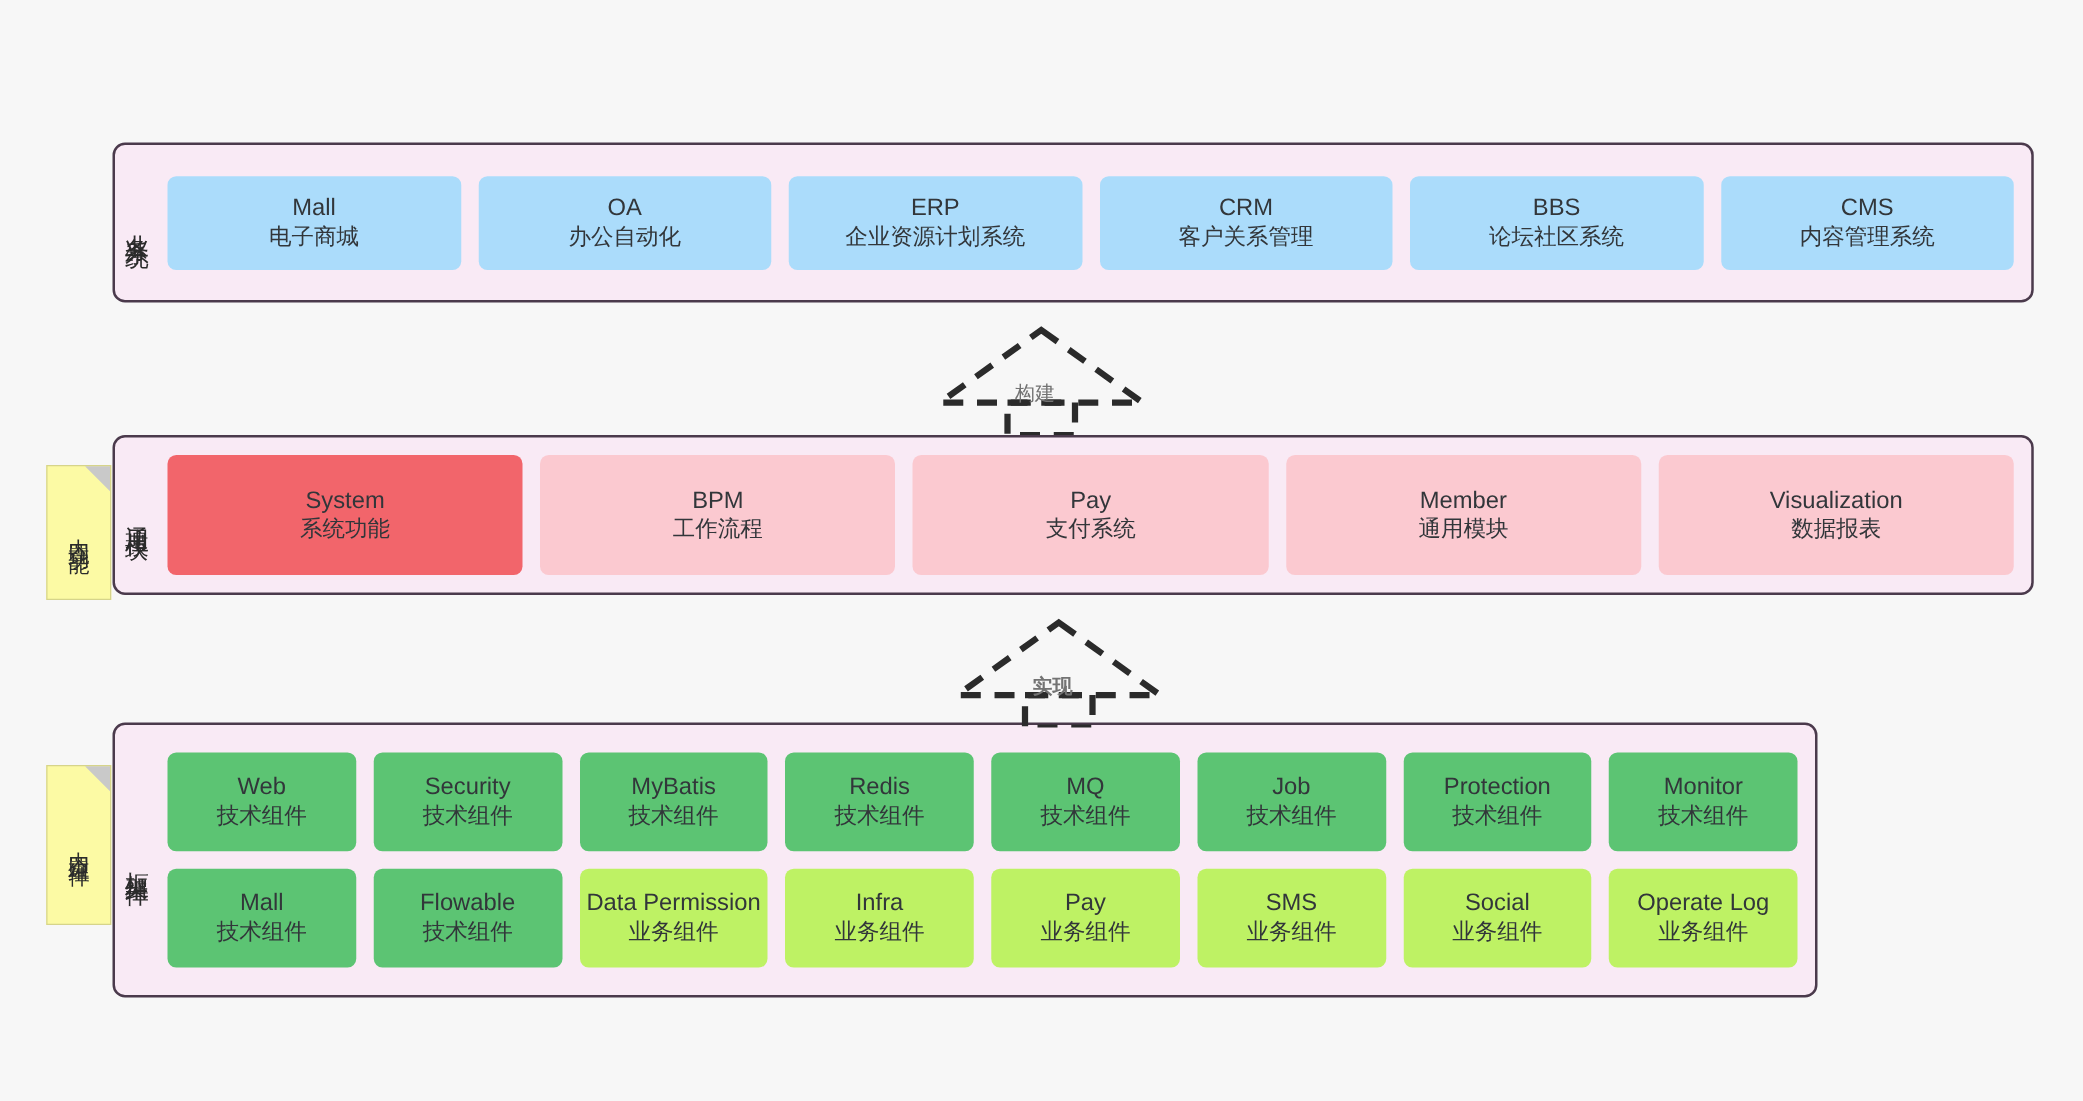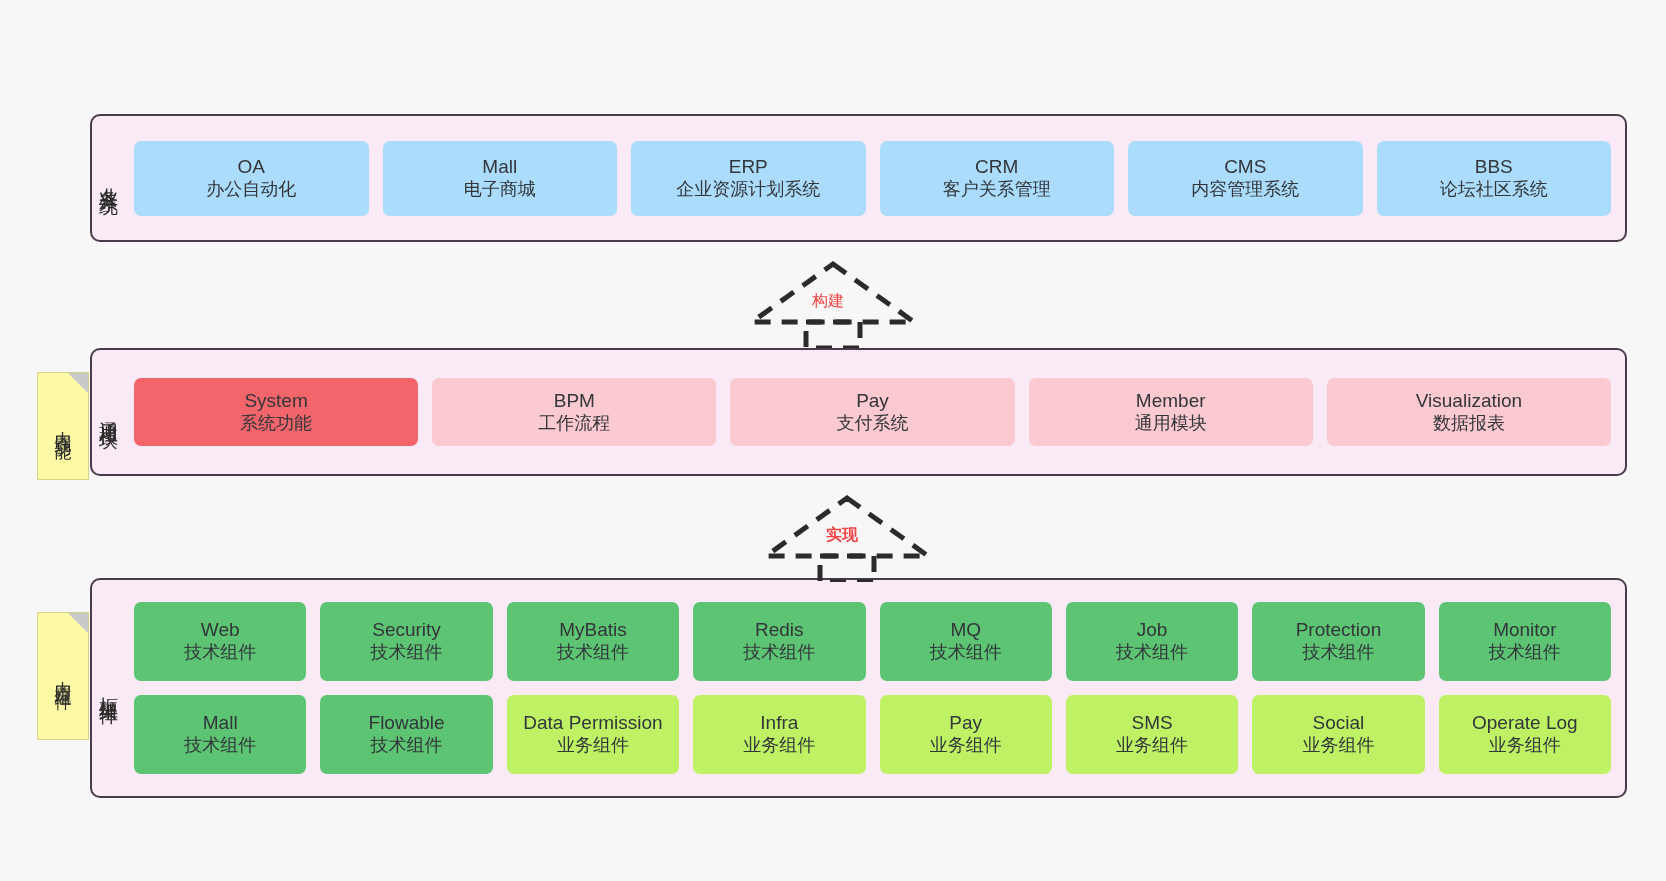--- a/index.html
+++ b/index.html
@@ -71,23 +71,23 @@
   .c-red       { background: #f2656b; }
   .c-pink      { background: #fbc9d0; }
   .c-green     { background: #5cc473; }
   .c-greenlite { background: #bef264; }
 
   
   #sec-business  { left: 90px;  top: 114px; width: 1537px; height: 128px; }
   #sec-business .card-row { height: 75px; }
 
   #sec-modules   { left: 90px;  top: 348px; width: 1537px; height: 128px; }
-  #sec-modules .card-row { height: 68px; }
-
-  #sec-framework { left: 90px;  top: 578px; width: 1537px; height: 220px; }
+  #sec-modules .card-row { height: 96px; }
+
+  #sec-framework { left: 90px;  top: 578px; width: 1364px; height: 220px; }
   #sec-framework .card-row { height: 79px; }
 
   
   .note {
     position: absolute;
     width: 52px;
     background: #fcfaa4;
     border: 1px solid #d6d48a;
     box-sizing: border-box;
     display: flex;
@@ -109,62 +109,63 @@
     border-left: 20px solid transparent;
   }
   #note-func { left: 37px; top: 372px; height: 108px; }
   #note-comp { left: 37px; top: 612px; height: 128px; }
 
   
   .arrow { position: absolute; z-index: 2; }
   .arrow-label {
     position: absolute;
     font-size: 16px;
-    color: #ef4444;
+    color: #737373;
     background: transparent;
     white-space: nowrap;
     z-index: 4;
+    margin-top: 14px;
   }
   #arrow-build  { left: 748px; top: 258px; width: 170px; height: 90px; }
   #arrow-build-label  { left: 812px; top: 291px; }
   #arrow-impl   { left: 762px; top: 492px; width: 170px; height: 90px; }
   #arrow-impl-label   { left: 826px; top: 525px; font-weight: bold; }
 </style>
 </head>
 <body>
 
 <div id="stage">
 
   <div class="section" id="sec-business">
     <div class="section-label">业务系统</div>
     <div class="section-body">
       <div class="card-row">
         <div class="card c-blue">
+          <span class="t1">Mall</span>
+          <span class="t2">电子商城</span>
+        </div>
+        <div class="card c-blue">
           <span class="t1">OA</span>
           <span class="t2">办公自动化</span>
         </div>
         <div class="card c-blue">
-          <span class="t1">Mall</span>
-          <span class="t2">电子商城</span>
-        </div>
-        <div class="card c-blue">
           <span class="t1">ERP</span>
           <span class="t2">企业资源计划系统</span>
         </div>
         <div class="card c-blue">
           <span class="t1">CRM</span>
           <span class="t2">客户关系管理</span>
         </div>
         <div class="card c-blue">
+          <span class="t1">BBS</span>
+          <span class="t2">论坛社区系统</span>
+        </div>
+        <div class="card c-blue">
           <span class="t1">CMS</span>
           <span class="t2">内容管理系统</span>
-        </div>
-        <div class="card c-blue">
-          <span class="t1">BBS</span>
-          <span class="t2">论坛社区系统</span>
         </div>
       </div>
     </div>
   </div>
 
   <svg class="arrow" id="arrow-build" viewBox="0 0 170 90" width="170" height="90">
     <polygon points="85,6 166,64 4,64" fill="none" stroke="#2b2b2b" stroke-width="5" stroke-dasharray="16 11" stroke-linejoin="miter"></polygon>
     <rect x="58" y="64" width="54" height="26" fill="none" stroke="#2b2b2b" stroke-width="5" stroke-dasharray="16 11"></rect>
   </svg>
   <div class="arrow-label" id="arrow-build-label">构建</div>

